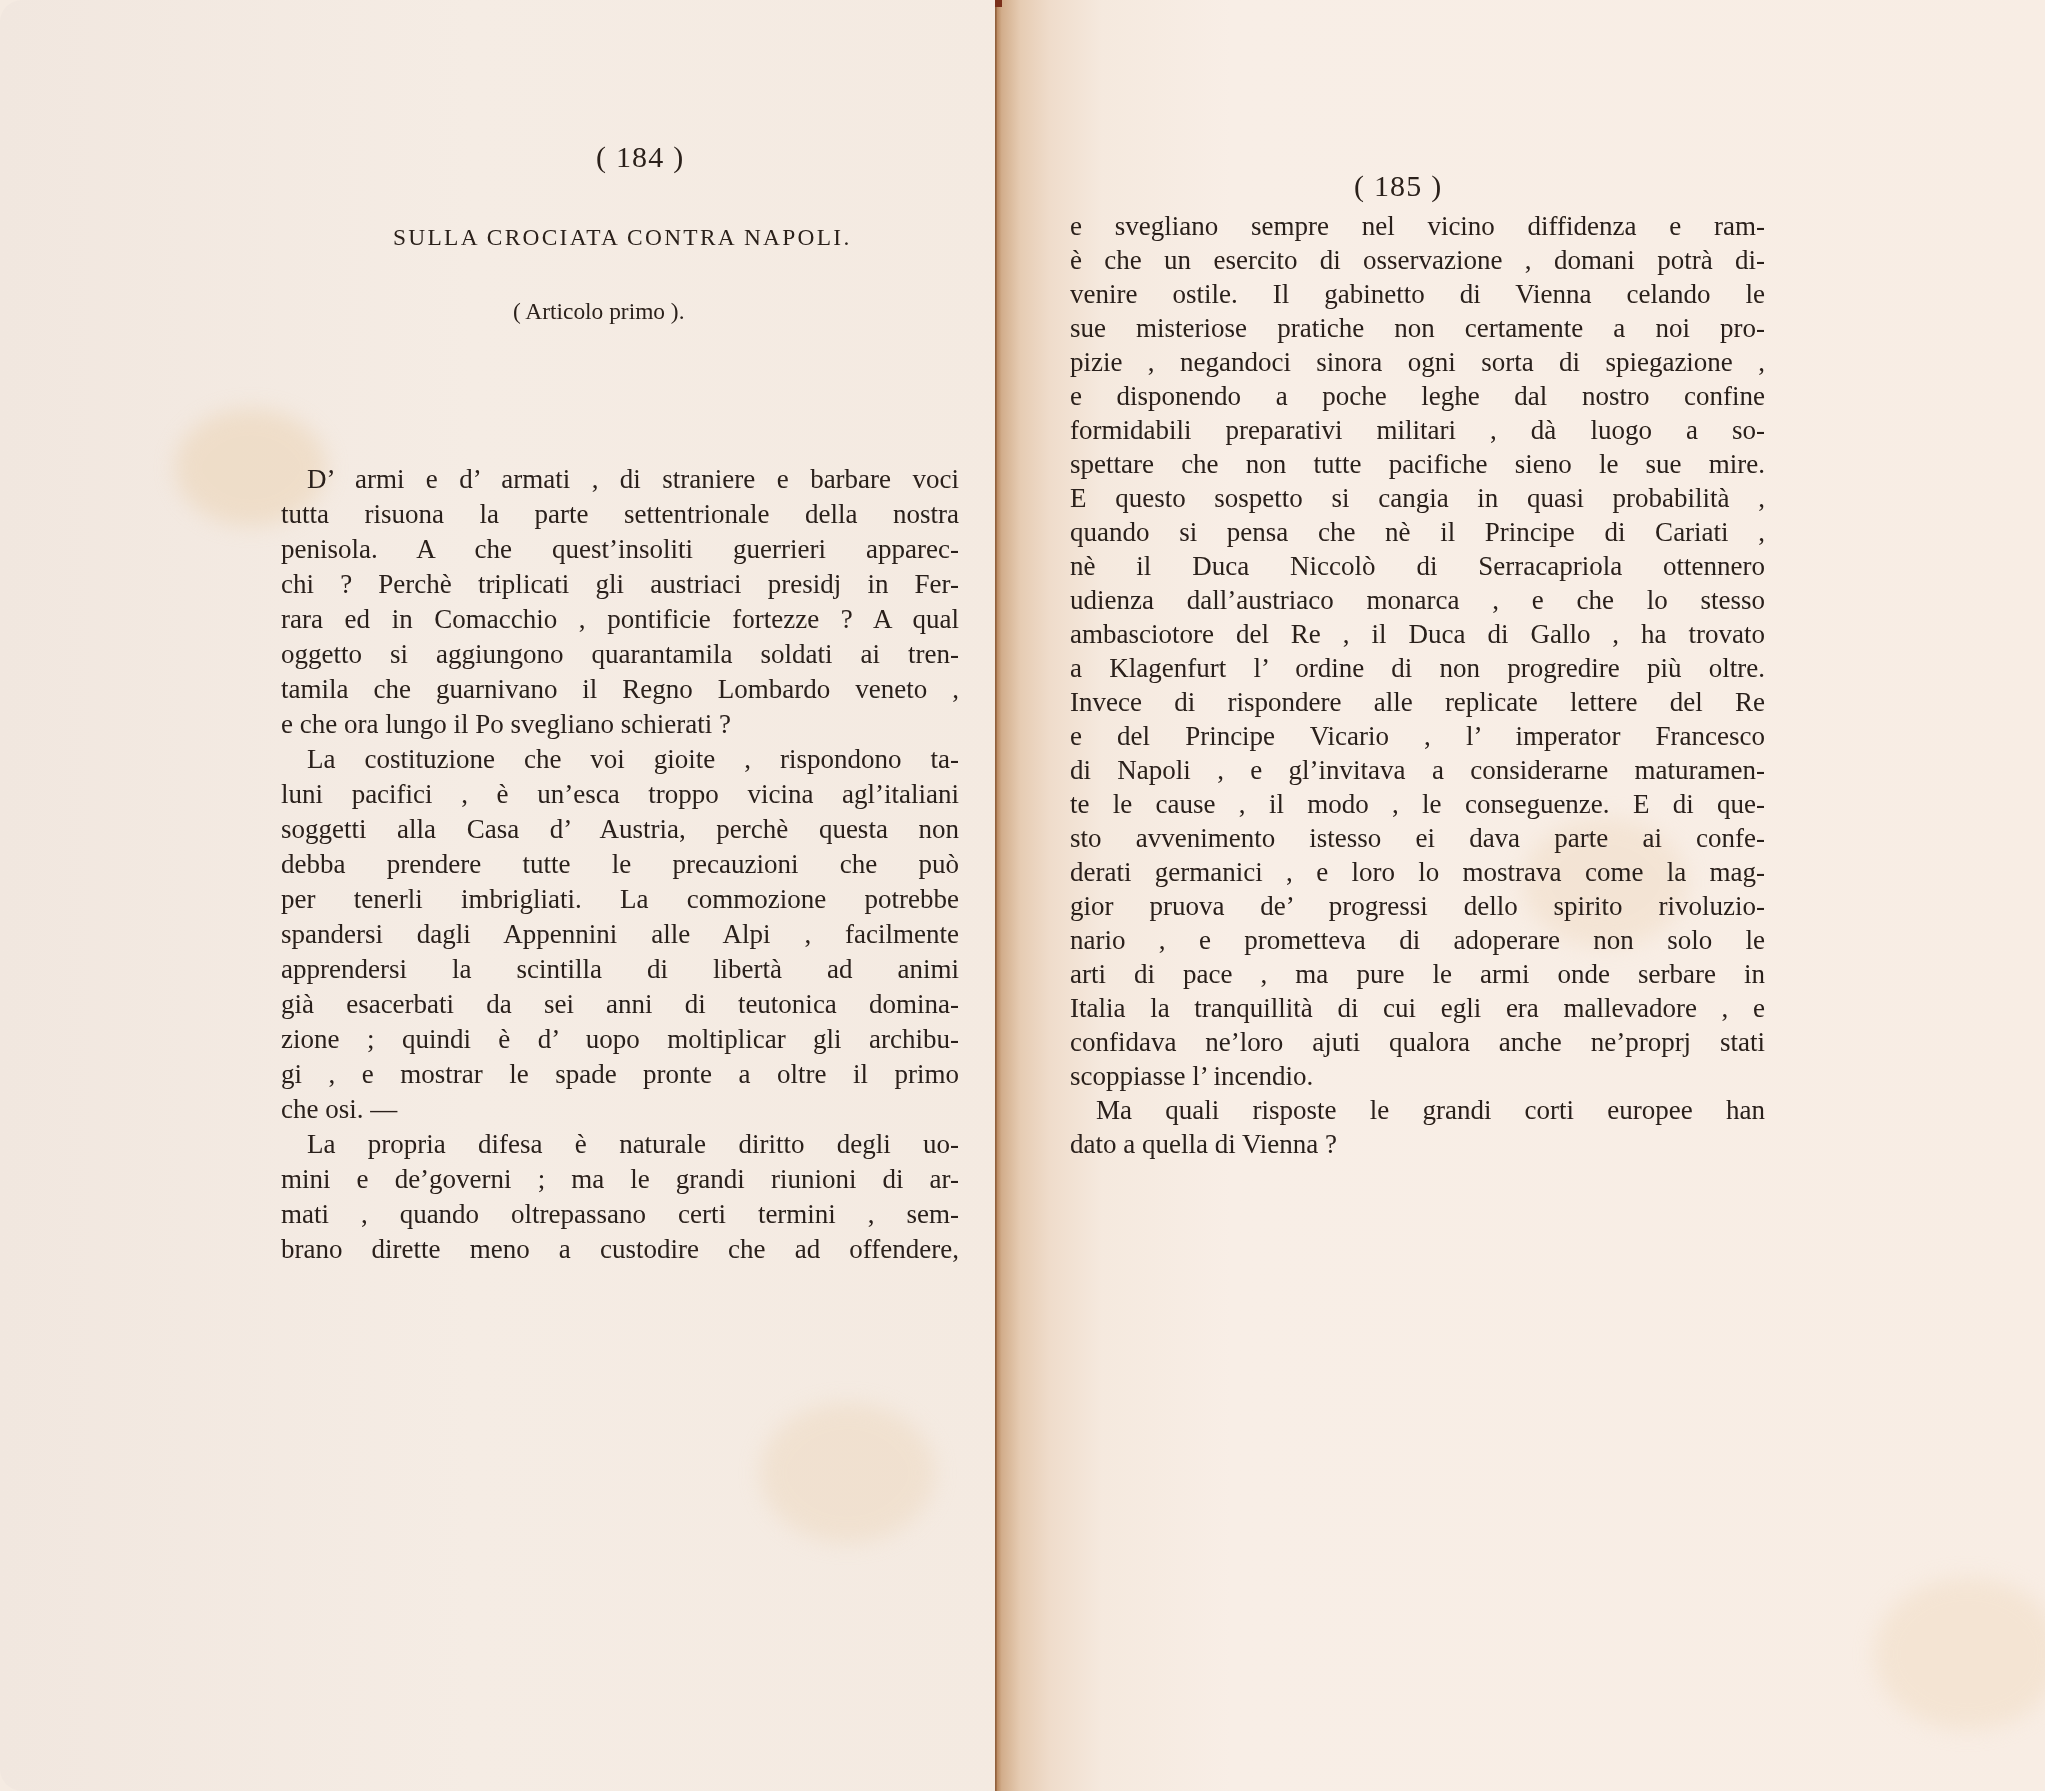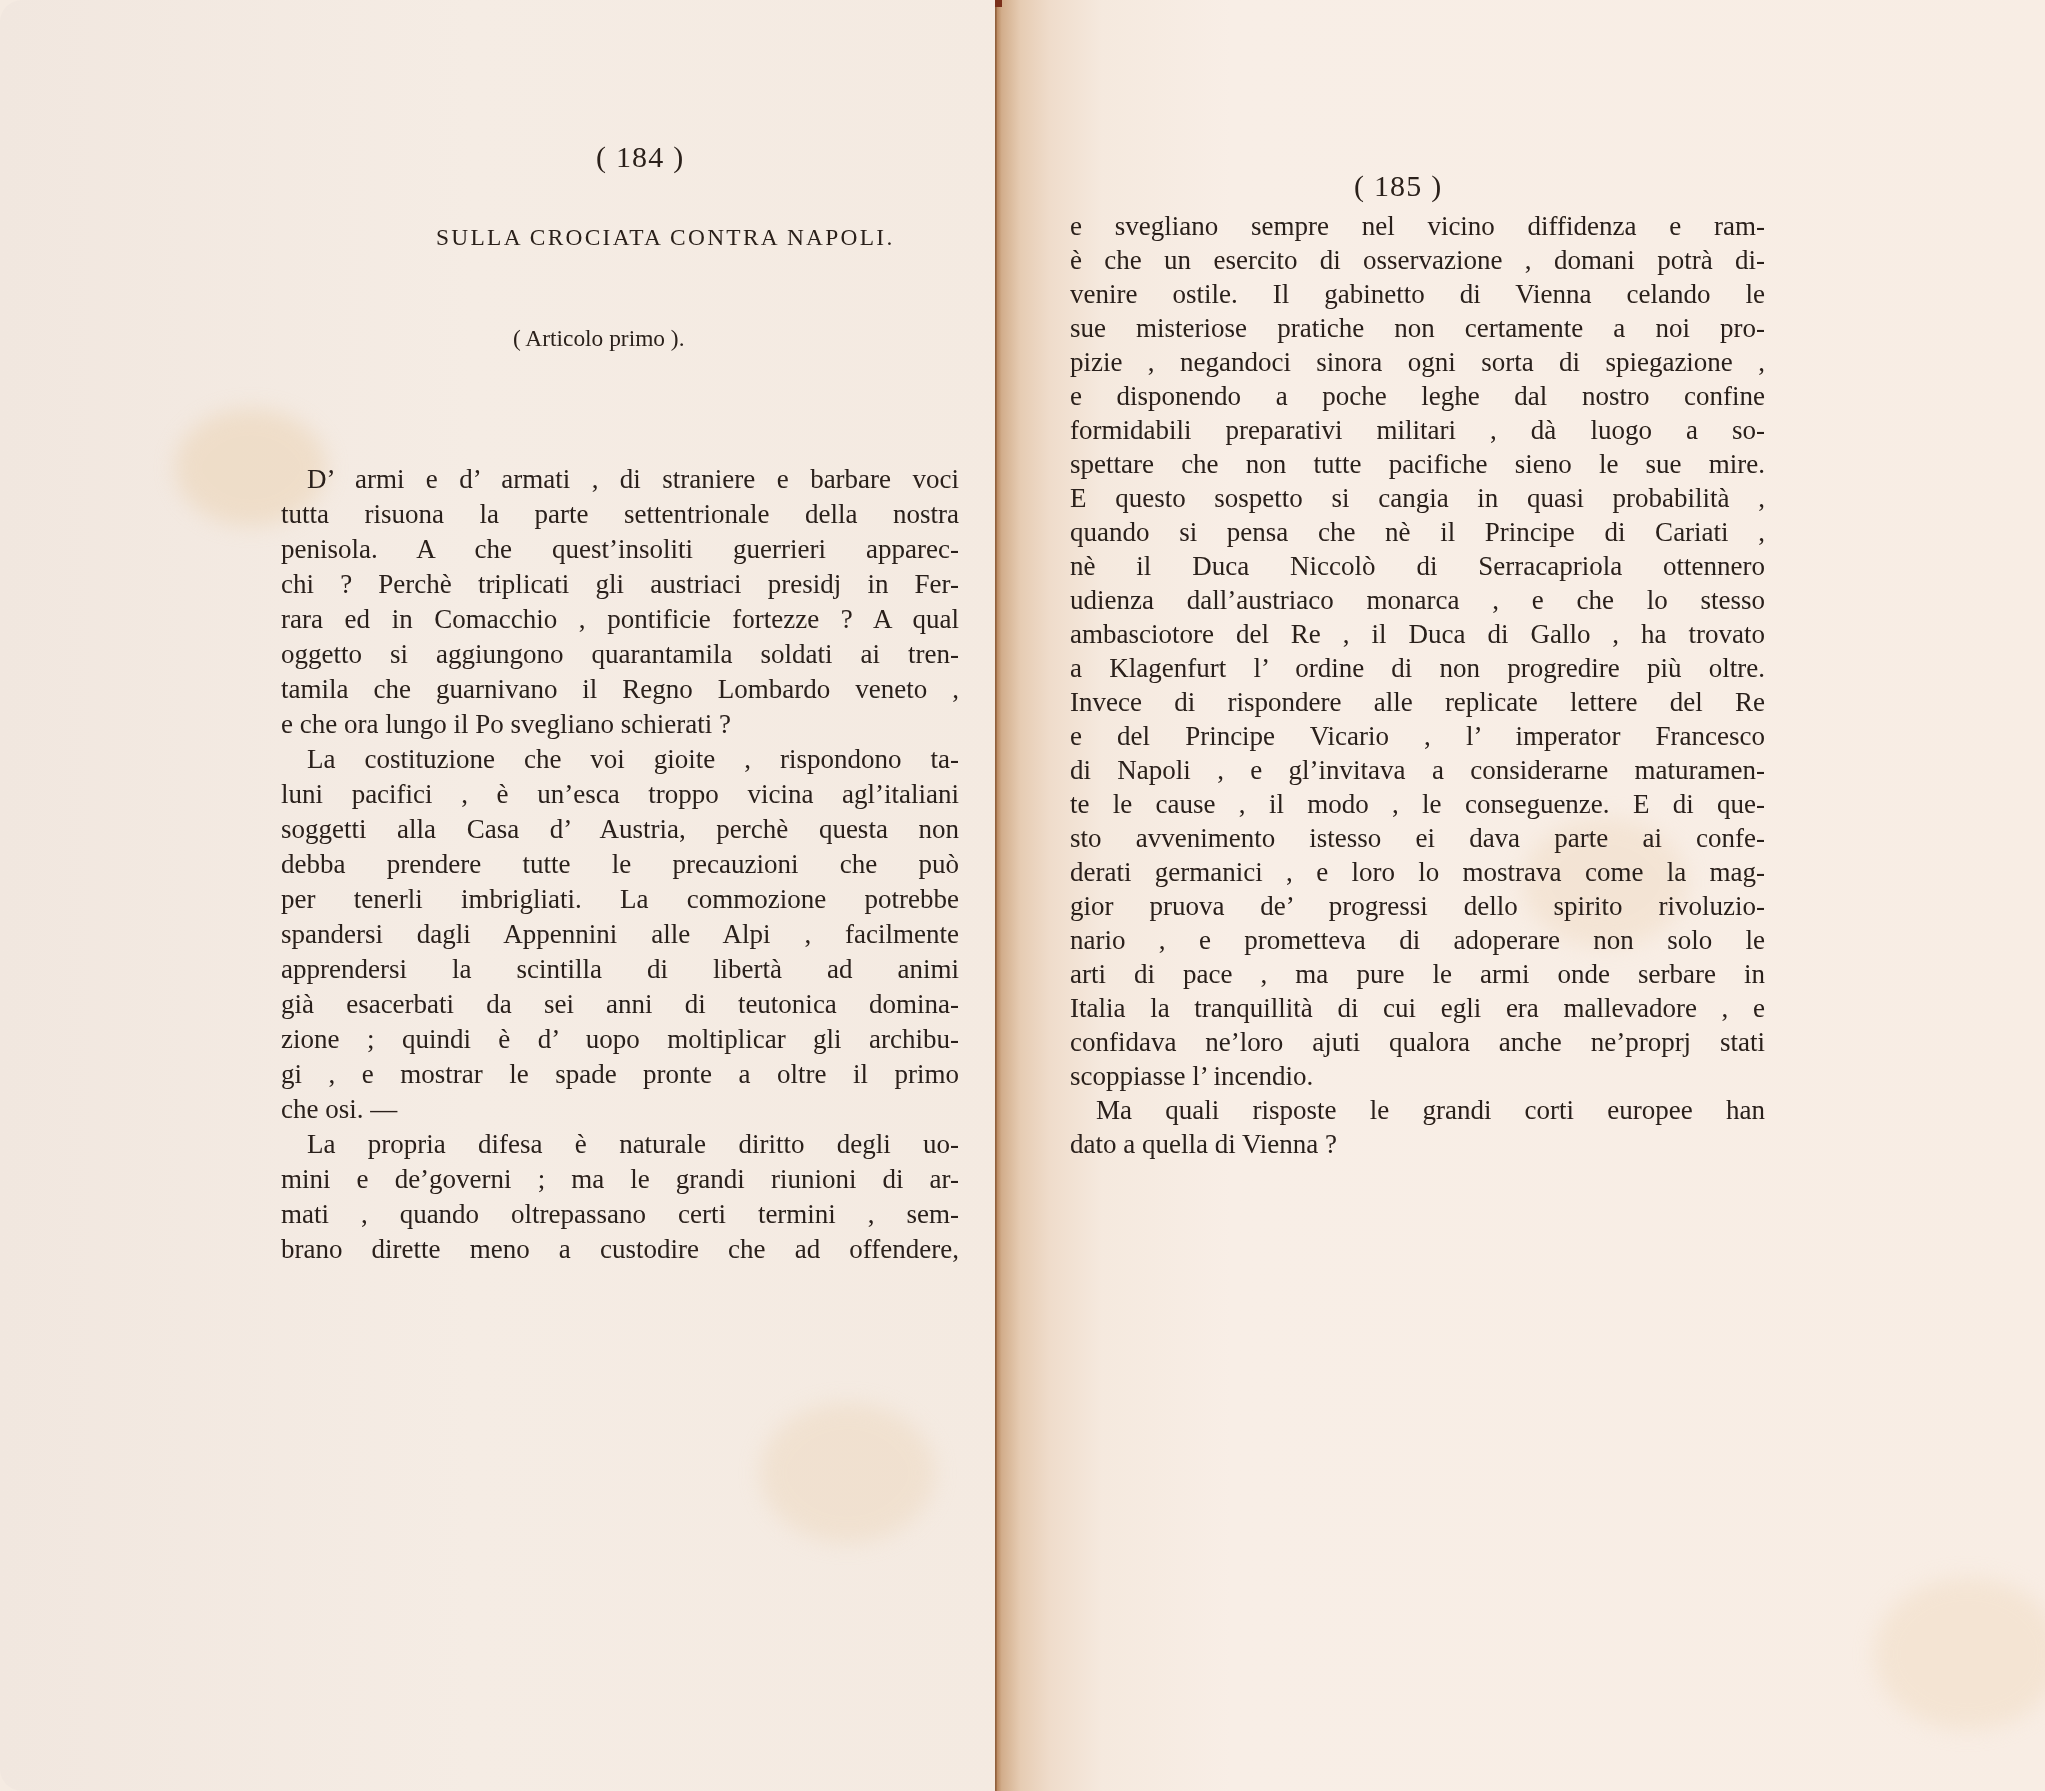--- a/index.html
+++ b/index.html
@@ -25,21 +25,21 @@
     background: linear-gradient(90deg, #8b5a36, #a87650);
   }
   .spine-top {
     position: absolute; left: 995px; top: 0; width: 7px; height: 7px; background: #7a2f1a;
   }
   .page-number {
     position: absolute; font-size: 30px; letter-spacing: 1.2px; color: #2b211b;
   }
   .title {
     position: absolute; font-size: 23.4px; letter-spacing: 2.3px; font-variant: small-caps;
-    color: #2b211b; white-space: nowrap; margin-left: 43px;
+    color: #2b211b; white-space: nowrap;
   }
   .subtitle { position: absolute; font-size: 23.4px; color: #2b211b; white-space: nowrap; }
   .body-text { position: absolute; }
   .line {
     display: block; white-space: nowrap; font-size: 27px;
     text-align: justify; text-align-last: justify; overflow: hidden;
   }
   .line.last { text-align-last: left; }
   .line.indent { padding-left: 26px; box-sizing: border-box; }
   .left-body .line { height: 35px; line-height: 35px; width: 678px; }
@@ -51,21 +51,21 @@
 <body>
 
 <div class="spread">
 
   <div class="page page-left">
     <div class="stain" style="left:175px;top:409px;width:152px;height:117px;background:#e7c79c"></div>
     <div class="stain" style="left:760px;top:1403px;width:175px;height:140px;background:#ead0b0"></div>
 
     <div class="page-number" style="left:596px;top:140px">( 184 )</div>
     <div class="title" style="left:393px;top:224px">SULLA CROCIATA CONTRA NAPOLI.</div>
-    <div class="subtitle" style="left:513px;top:325px">( Articolo primo ).</div>
+    <div class="subtitle" style="left:513px;top:298px">( Articolo primo ).</div>
 
     <div class="body-text left-body" style="left:281px;top:462px">
       <span class="line indent">D’ armi e d’ armati , di straniere e barbare voci</span>
       <span class="line">tutta risuona la parte settentrionale della nostra</span>
       <span class="line">penisola. A che quest’insoliti guerrieri apparec-</span>
       <span class="line">chi ? Perchè triplicati gli austriaci presidj in Fer-</span>
       <span class="line">rara ed in Comacchio , pontificie fortezze ? A qual</span>
       <span class="line">oggetto si aggiungono quarantamila soldati ai tren-</span>
       <span class="line">tamila che guarnivano il Regno Lombardo veneto ,</span>
       <span class="line last">e che ora lungo il Po svegliano schierati ?</span>

